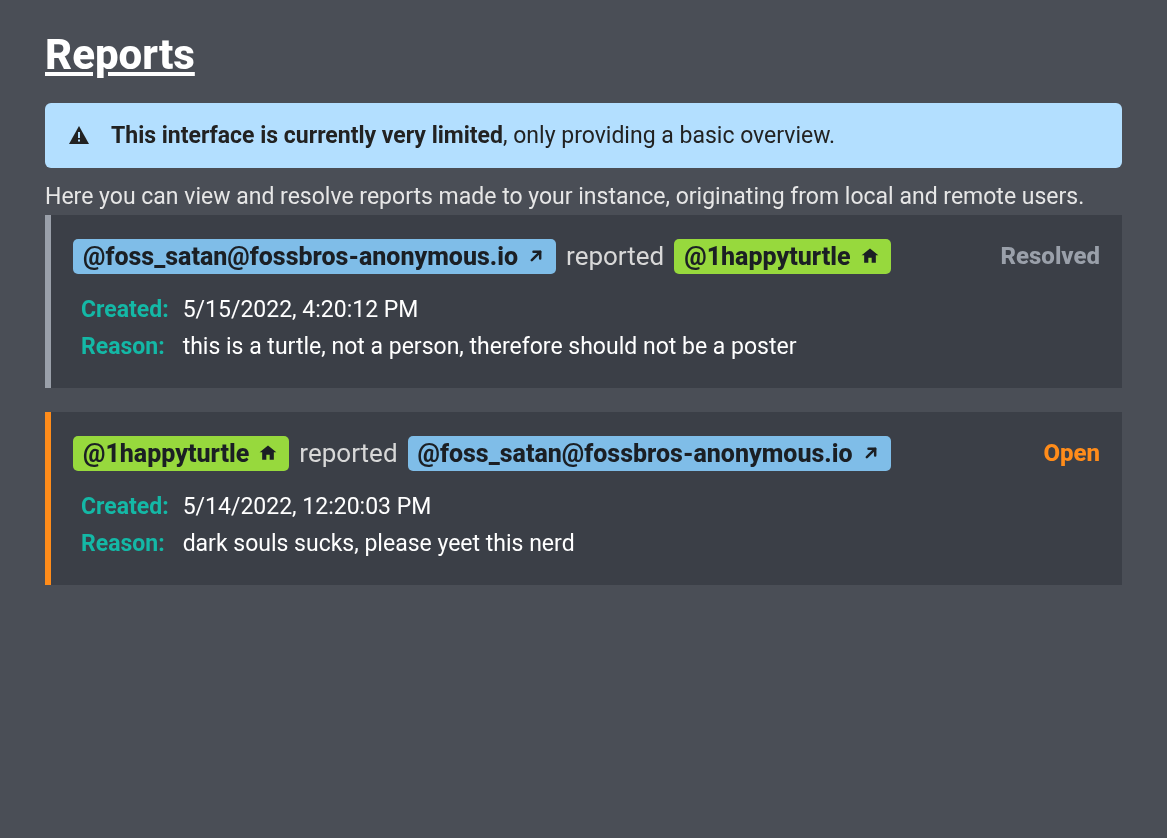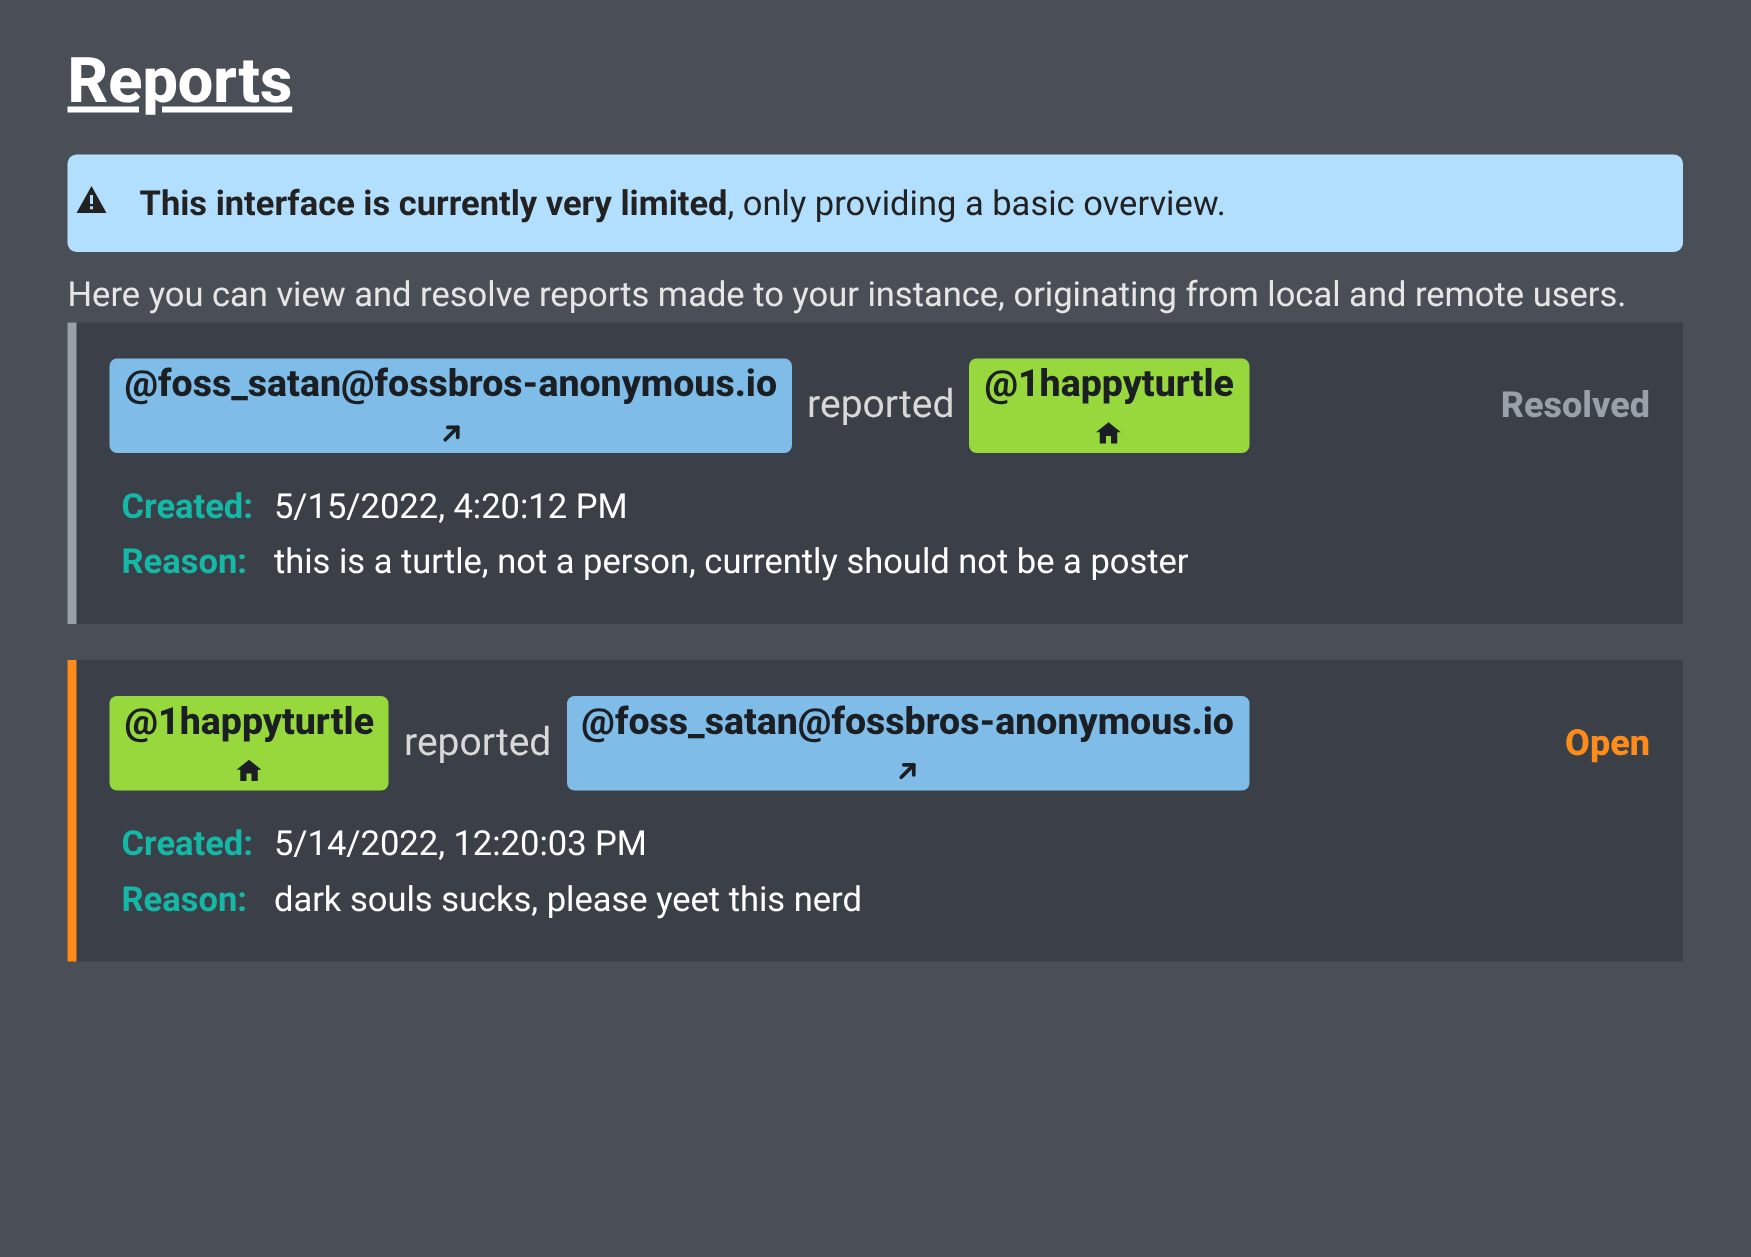--- a/index.html
+++ b/index.html
@@ -14,23 +14,23 @@
     font-size: 42px;
     font-weight: 800;
     color: #fff;
     margin-bottom: 24px;
     text-decoration: underline;
   }
   .info-banner {
     background: #b3dfff;
     color: #222;
     border-radius: 6px;
-    padding: 16px 4px;
+    padding: 16px 22px;
     display: flex;
-    align-items: center;
+    align-items: flex-end;
     gap: 20px;
     margin-bottom: 12px;
   }
   .info-banner .warn-icon {
     flex: 0 0 auto;
   }
   .info-banner p {
     font-size: 23px;
     line-height: 1.45;
     color: #222;
@@ -70,21 +70,20 @@
   .badge {
     display: inline-flex;
     align-items: center;
     gap: 8px;
     padding: 3px 10px;
     border-radius: 5px;
     font-size: 25px;
     font-weight: 800;
     color: #1b1f24;
     cursor: pointer;
-    flex-direction: column;
   }
   .badge.remote { background: #7fbde8; }
   .badge.local  { background: #97d93d; }
   .badge svg { display: block; }
   .kv {
     display: grid;
     grid-template-columns: max-content 1fr;
     column-gap: 14px;
     row-gap: 10px;
     font-size: 23px;
@@ -136,21 +135,21 @@
             </svg>
           </span>
         </span>
         <span class="spacer"></span>
         <span class="status-label resolved">Resolved</span>
       </div>
       <div class="kv">
         <span class="k">Created:</span>
         <span class="v">5/15/2022, 4:20:12 PM</span>
         <span class="k">Reason:</span>
-        <span class="v">this is a turtle, not a person, currently should not be a poster</span>
+        <span class="v">this is a turtle, not a person, therefore should not be a poster</span>
       </div>
     </div>
     <div class="report-card open">
       <div class="report-header">
         <span class="badge local">
           <span>@1happyturtle</span>
           <span>
             <svg width="22" height="20" viewBox="0 0 24 24" fill="#1b1f24">
               <path d="M12 3 L2 11 H5 V20 H10 V14 H14 V20 H19 V11 H22 Z"></path>
             </svg>

